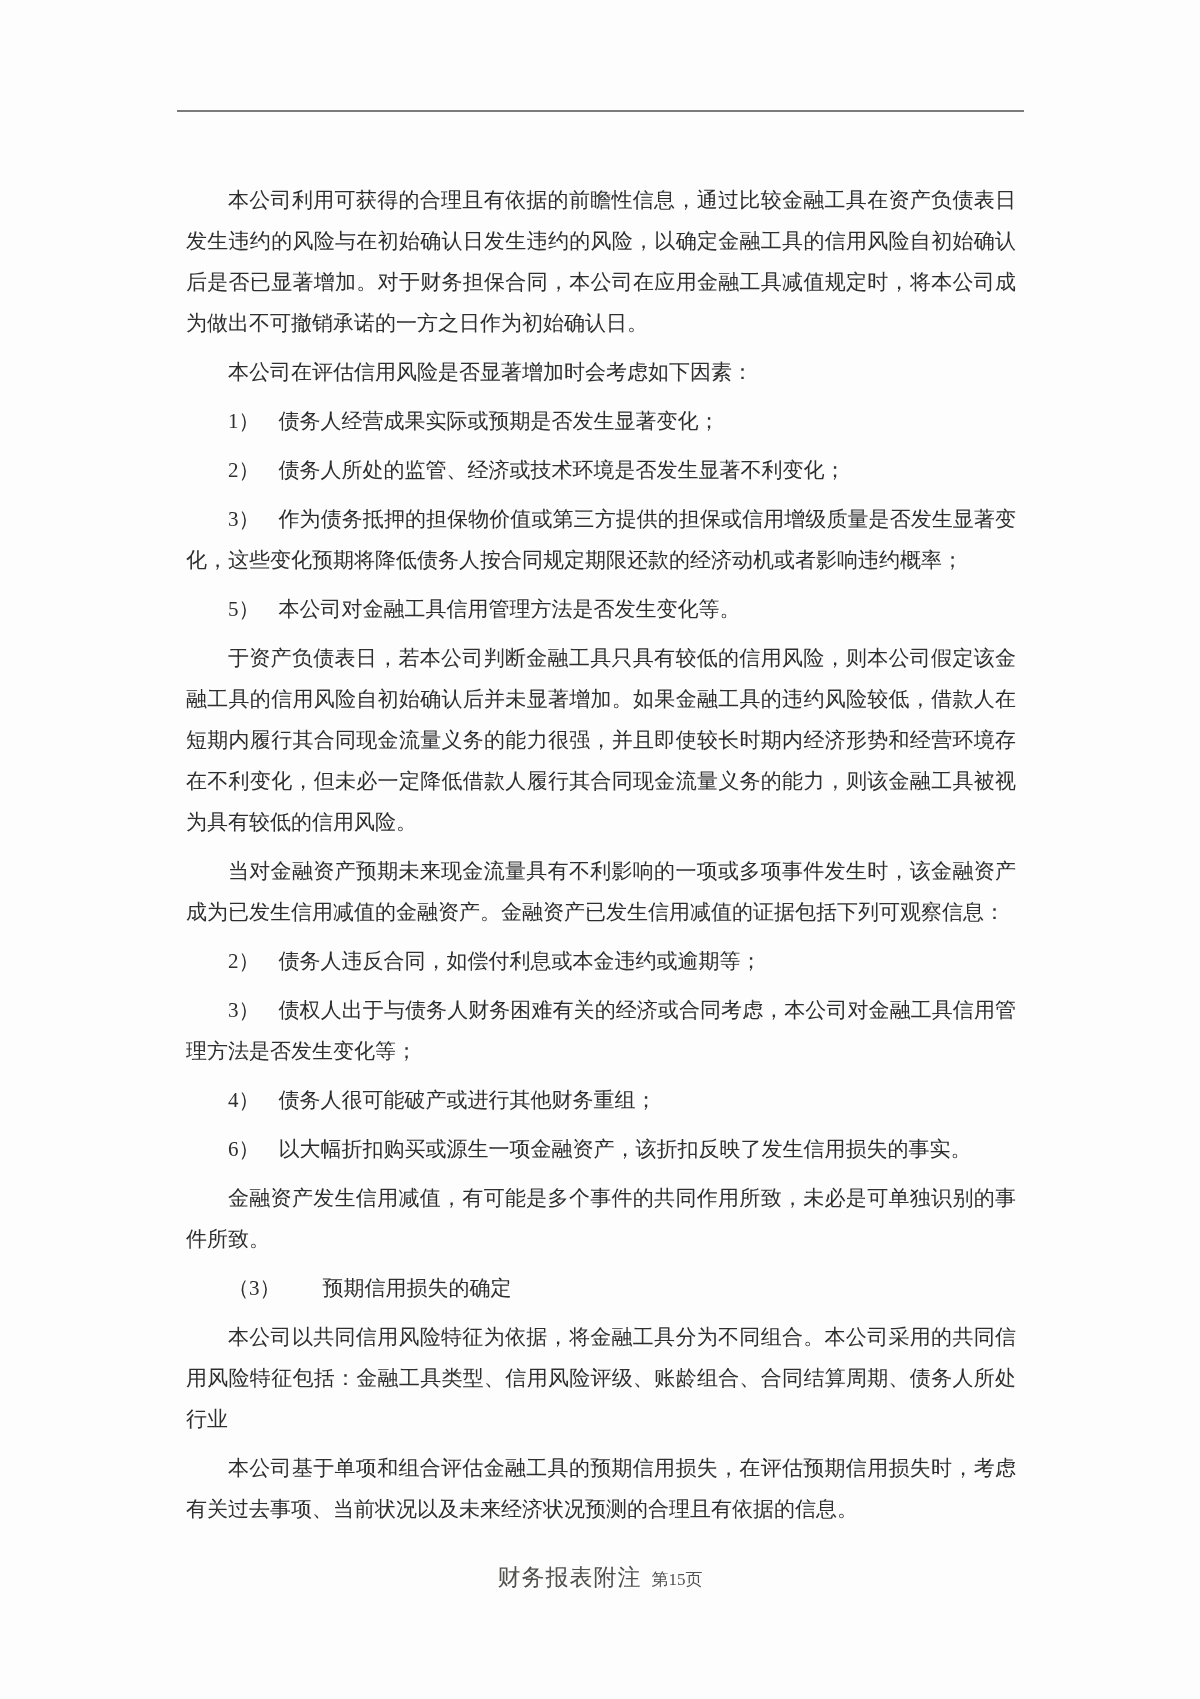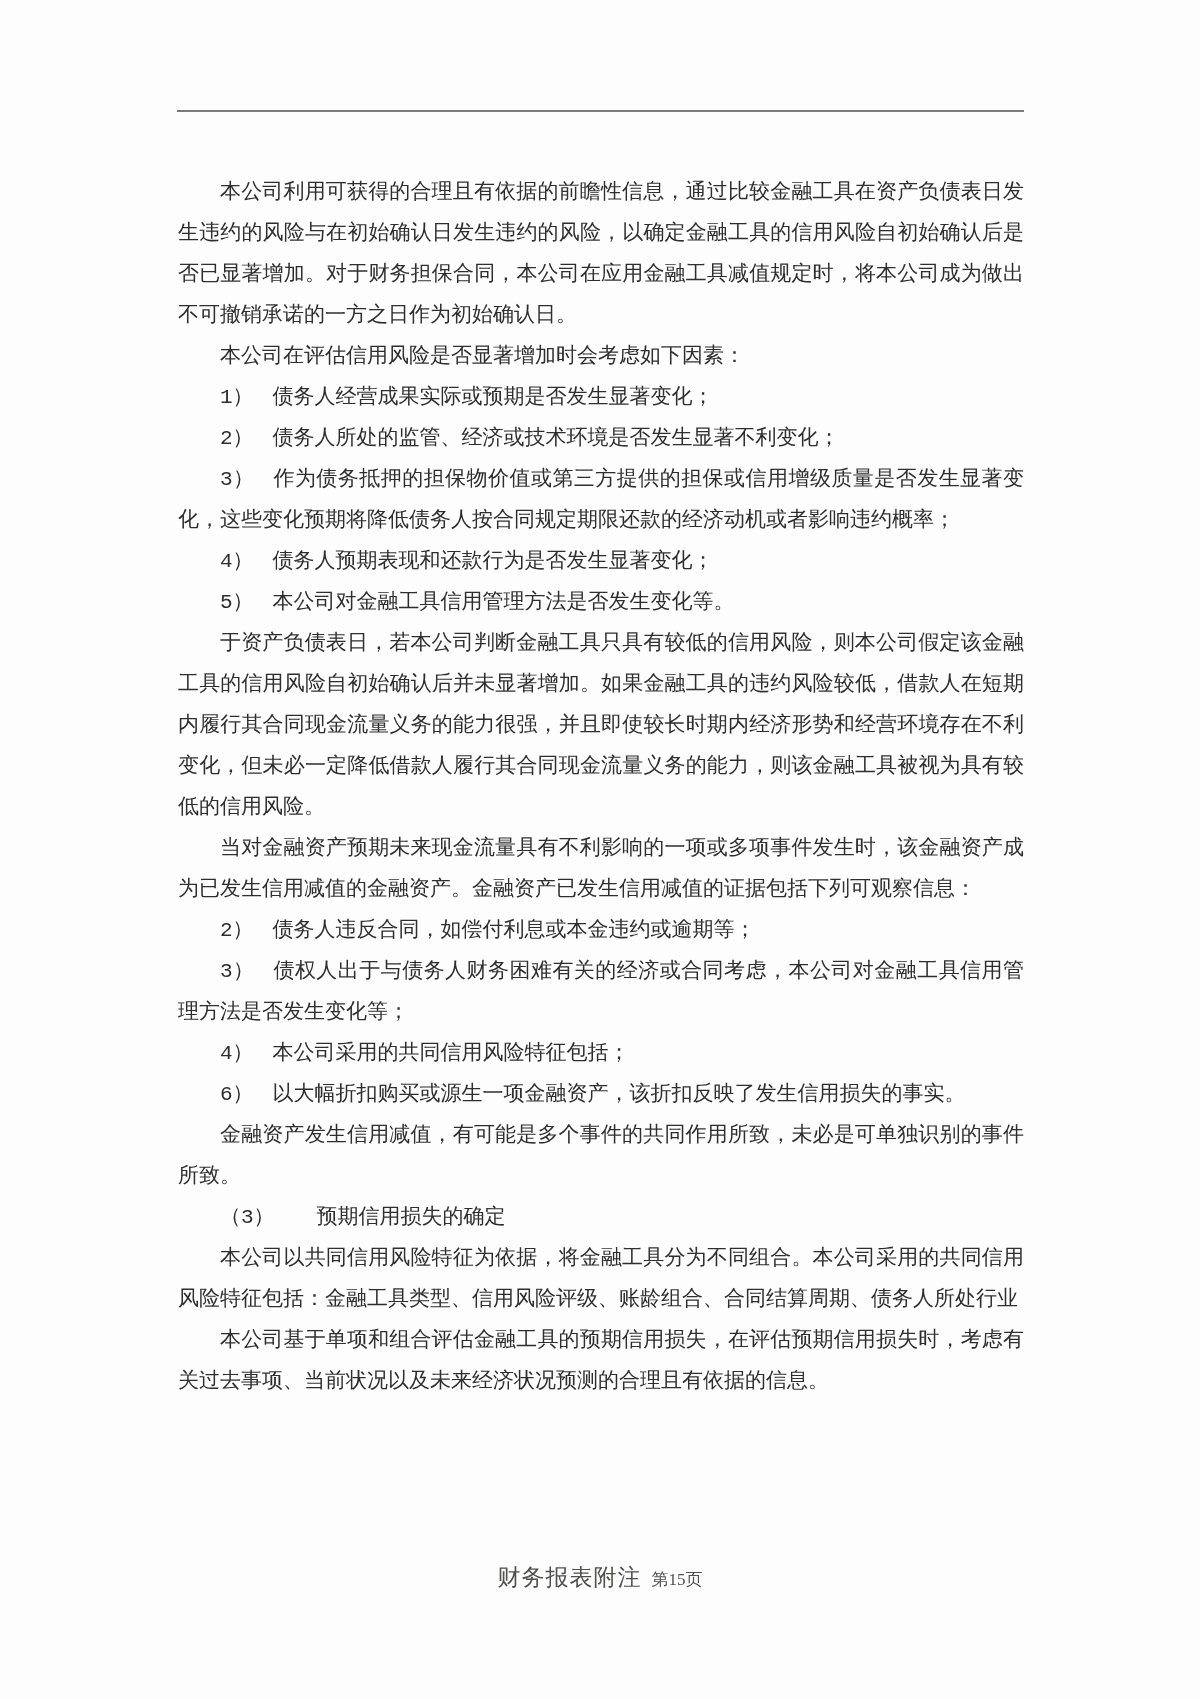--- a/index.html
+++ b/index.html
@@ -28,24 +28,23 @@
     position: absolute;
     left: 178px;
     top: 172px;
     width: 846px;
     font-size: 21px;
     line-height: 41px;
     text-align: justify;
     text-align-last: left;
   }
   .content p {
-    margin: 0;
+    margin: 8px;
     padding: 0;
     text-indent: 2em;
-    font-family: Liberation Mono, monospace;
   }
   .li-num {
     margin-right: 0.9em;
   }
   .h-num {
     margin-right: 2em;
   }
   .footer {
     position: absolute;
     left: 0;
@@ -69,27 +68,26 @@
 <div class="page">
 
   <div class="header-rule"></div>
 
   <div class="content">
     <p>本公司利用可获得的合理且有依据的前瞻性信息，通过比较金融工具在资产负债表日发生违约的风险与在初始确认日发生违约的风险，以确定金融工具的信用风险自初始确认后是否已显著增加。对于财务担保合同，本公司在应用金融工具减值规定时，将本公司成为做出不可撤销承诺的一方之日作为初始确认日。</p>
     <p>本公司在评估信用风险是否显著增加时会考虑如下因素：</p>
     <p><span class="li-num">1）</span><span>债务人经营成果实际或预期是否发生显著变化；</span></p>
     <p><span class="li-num">2）</span><span>债务人所处的监管、经济或技术环境是否发生显著不利变化；</span></p>
     <p><span class="li-num">3）</span><span>作为债务抵押的担保物价值或第三方提供的担保或信用增级质量是否发生显著变化，这些变化预期将降低债务人按合同规定期限还款的经济动机或者影响违约概率；</span></p>
-    <p><span class="li-num">4）</span><span>债务人预期表现和还款行为是否发生显著变化；</span></p>
     <p><span class="li-num">5）</span><span>本公司对金融工具信用管理方法是否发生变化等。</span></p>
     <p>于资产负债表日，若本公司判断金融工具只具有较低的信用风险，则本公司假定该金融工具的信用风险自初始确认后并未显著增加。如果金融工具的违约风险较低，借款人在短期内履行其合同现金流量义务的能力很强，并且即使较长时期内经济形势和经营环境存在不利变化，但未必一定降低借款人履行其合同现金流量义务的能力，则该金融工具被视为具有较低的信用风险。</p>
     <p>当对金融资产预期未来现金流量具有不利影响的一项或多项事件发生时，该金融资产成为已发生信用减值的金融资产。金融资产已发生信用减值的证据包括下列可观察信息：</p>
     <p><span class="li-num">2）</span><span>债务人违反合同，如偿付利息或本金违约或逾期等；</span></p>
     <p><span class="li-num">3）</span><span>债权人出于与债务人财务困难有关的经济或合同考虑，本公司对金融工具信用管理方法是否发生变化等；</span></p>
-    <p><span class="li-num">4）</span><span>本公司采用的共同信用风险特征包括；</span></p>
+    <p><span class="li-num">4）</span><span>债务人很可能破产或进行其他财务重组；</span></p>
     <p><span class="li-num">6）</span><span>以大幅折扣购买或源生一项金融资产，该折扣反映了发生信用损失的事实。</span></p>
     <p>金融资产发生信用减值，有可能是多个事件的共同作用所致，未必是可单独识别的事件所致。</p>
     <p><span class="h-num">（3）</span><span>预期信用损失的确定</span></p>
     <p>本公司以共同信用风险特征为依据，将金融工具分为不同组合。本公司采用的共同信用风险特征包括：金融工具类型、信用风险评级、账龄组合、合同结算周期、债务人所处行业</p>
     <p>本公司基于单项和组合评估金融工具的预期信用损失，在评估预期信用损失时，考虑有关过去事项、当前状况以及未来经济状况预测的合理且有依据的信息。</p>
   </div>
 
   <div class="footer">
     <span class="footer-title">财务报表附注</span><span class="footer-page">第15页</span>
   </div>

